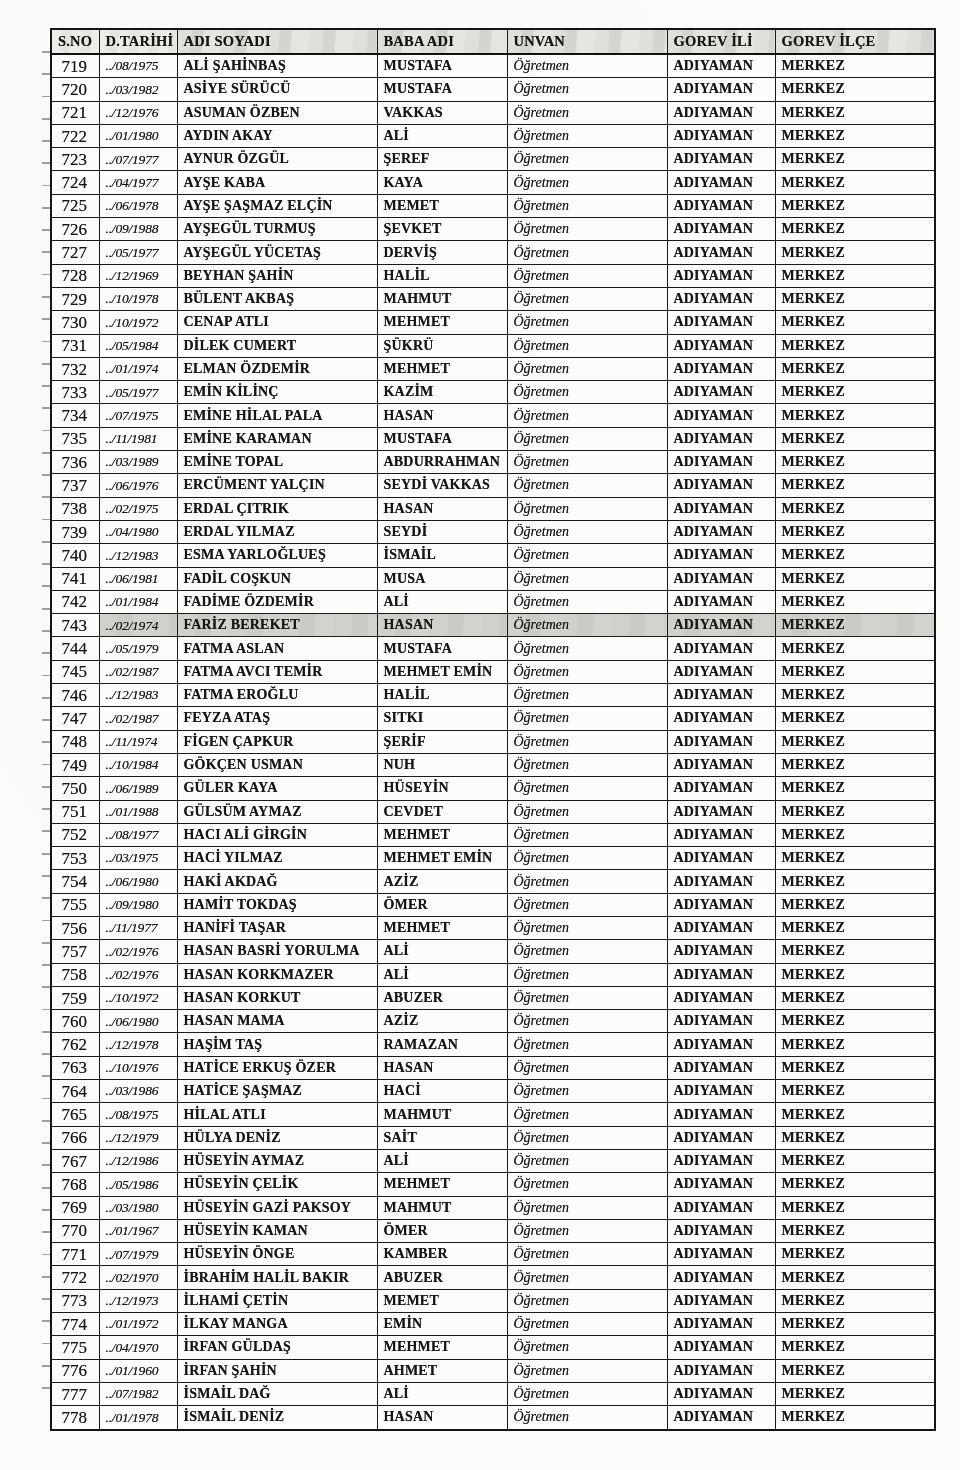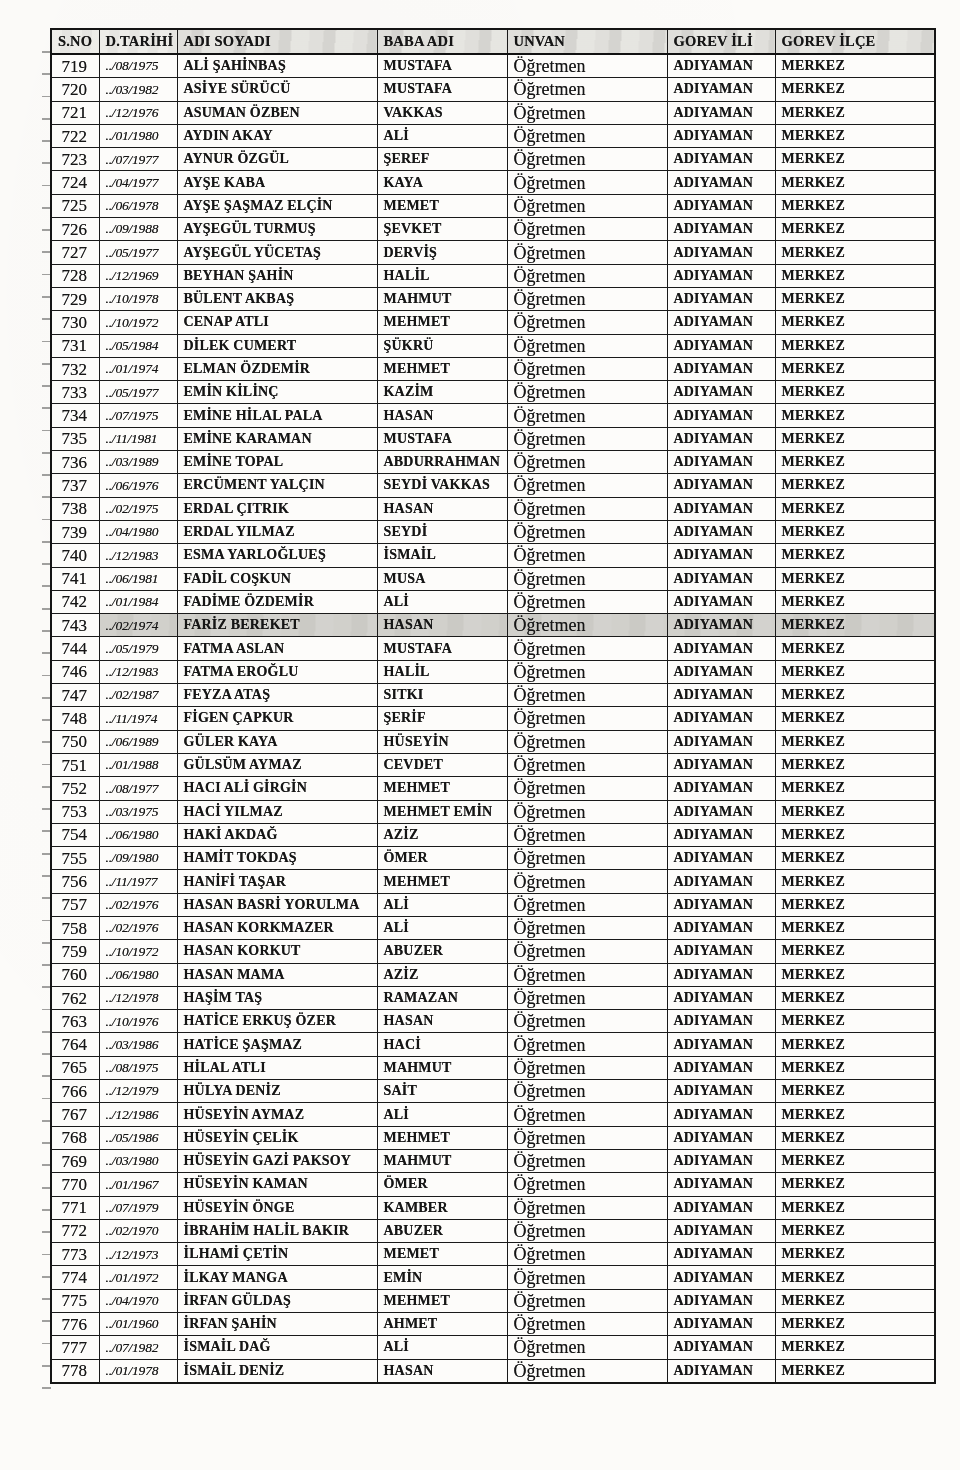--- a/index.html
+++ b/index.html
@@ -57,21 +57,21 @@
   thead th:nth-child(1),thead th:nth-child(2){
     background:
       repeating-linear-gradient(95deg, rgba(90,90,85,0.05) 0 10px, rgba(120,120,115,0.12) 10px 20px),
       #f5f4f0;
   }
   tbody td{font-weight:400;}
   tbody td:nth-child(1){text-align:center;padding-right:8px;font-size:17px;}
   tbody td:nth-child(2){font-size:13.5px;letter-spacing:-0.2px;font-style:italic;}
   tbody td:nth-child(3),tbody td:nth-child(4),
   tbody td:nth-child(6),tbody td:nth-child(7){font-weight:700;letter-spacing:0.2px;}
-  tbody td:nth-child(5){font-size:18px;}
+  tbody td:nth-child(5){font-size:14px;font-style:italic;}
   tbody tr.highlighted td:not(:first-child){
     background:
       repeating-linear-gradient(92deg, rgba(120,118,110,0.10) 0 18px, rgba(140,138,130,0.20) 18px 34px, rgba(120,118,110,0.08) 34px 52px),
       #dbdad6;
   }
   
   .scan-ticks{
     position:absolute;
     left:42px;top:51px;
     width:9px;height:1340px;
@@ -336,20 +336,29 @@
         <tr>
           <td>744</td>
           <td>../05/1979</td>
           <td>FATMA ASLAN</td>
           <td>MUSTAFA</td>
           <td>Öğretmen</td>
           <td>ADIYAMAN</td>
           <td>MERKEZ</td>
         </tr>
         <tr>
+          <td>745</td>
+          <td>../02/1987</td>
+          <td>FATMA AVCI TEMİR</td>
+          <td>MEHMET EMİN</td>
+          <td>Öğretmen</td>
+          <td>ADIYAMAN</td>
+          <td>MERKEZ</td>
+        </tr>
+        <tr>
           <td>746</td>
           <td>../12/1983</td>
           <td>FATMA EROĞLU</td>
           <td>HALİL</td>
           <td>Öğretmen</td>
           <td>ADIYAMAN</td>
           <td>MERKEZ</td>
         </tr>
         <tr>
           <td>747</td>
@@ -358,20 +367,29 @@
           <td>SITKI</td>
           <td>Öğretmen</td>
           <td>ADIYAMAN</td>
           <td>MERKEZ</td>
         </tr>
         <tr>
           <td>748</td>
           <td>../11/1974</td>
           <td>FİGEN ÇAPKUR</td>
           <td>ŞERİF</td>
+          <td>Öğretmen</td>
+          <td>ADIYAMAN</td>
+          <td>MERKEZ</td>
+        </tr>
+        <tr>
+          <td>749</td>
+          <td>../10/1984</td>
+          <td>GÖKÇEN USMAN</td>
+          <td>NUH</td>
           <td>Öğretmen</td>
           <td>ADIYAMAN</td>
           <td>MERKEZ</td>
         </tr>
         <tr>
           <td>750</td>
           <td>../06/1989</td>
           <td>GÜLER KAYA</td>
           <td>HÜSEYİN</td>
           <td>Öğretmen</td>

